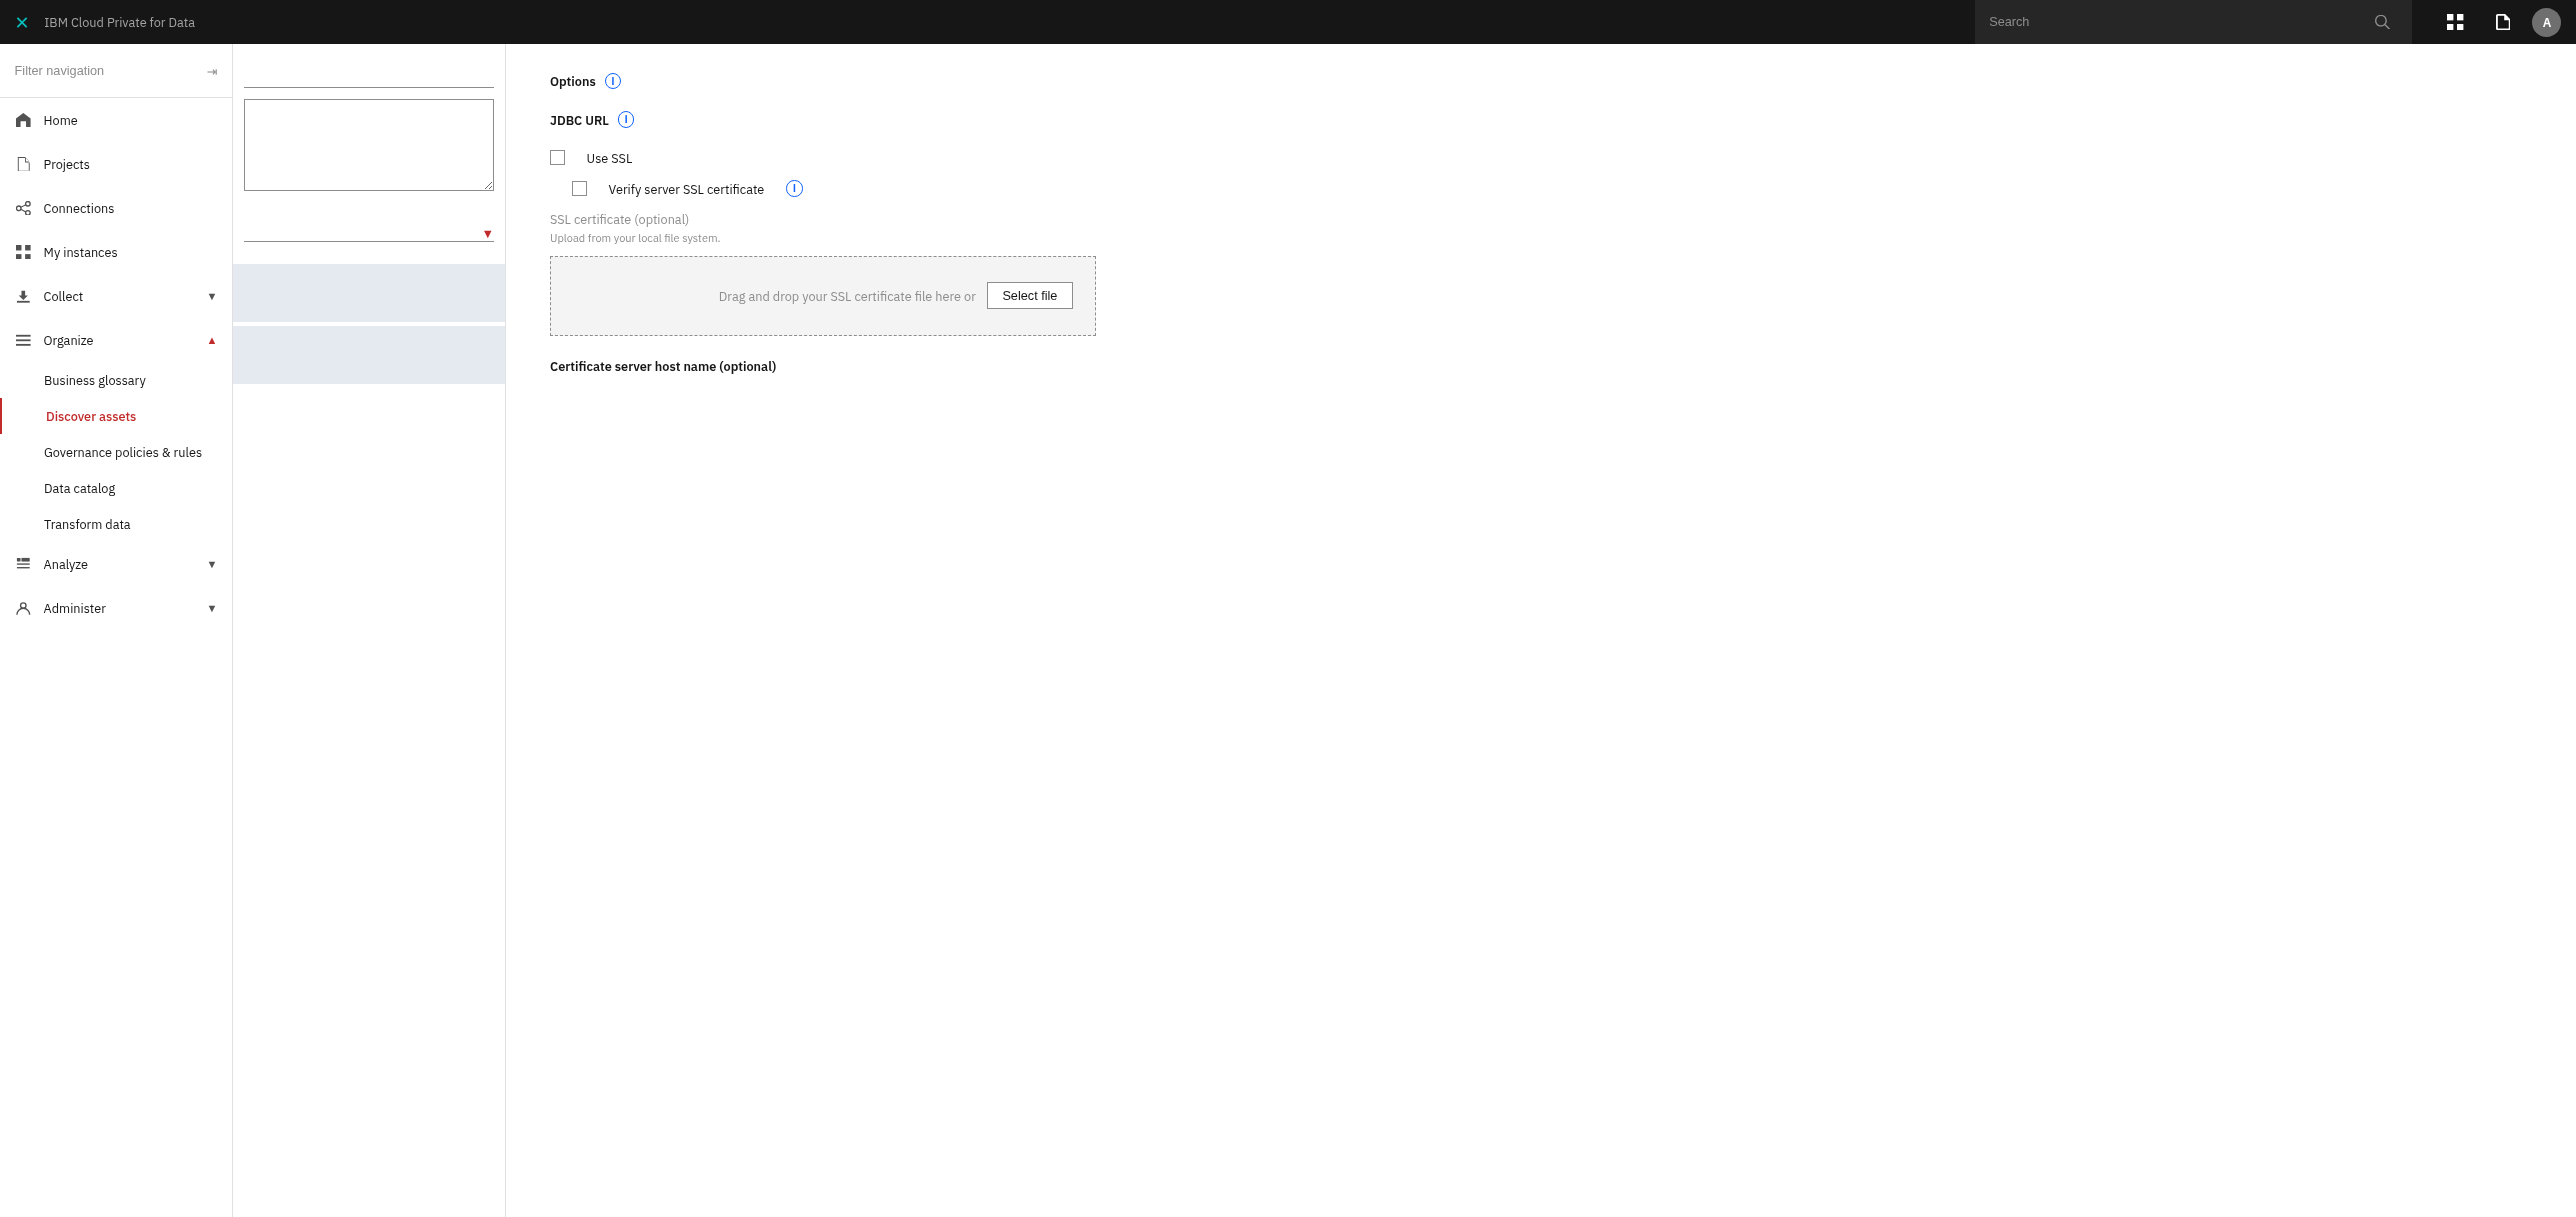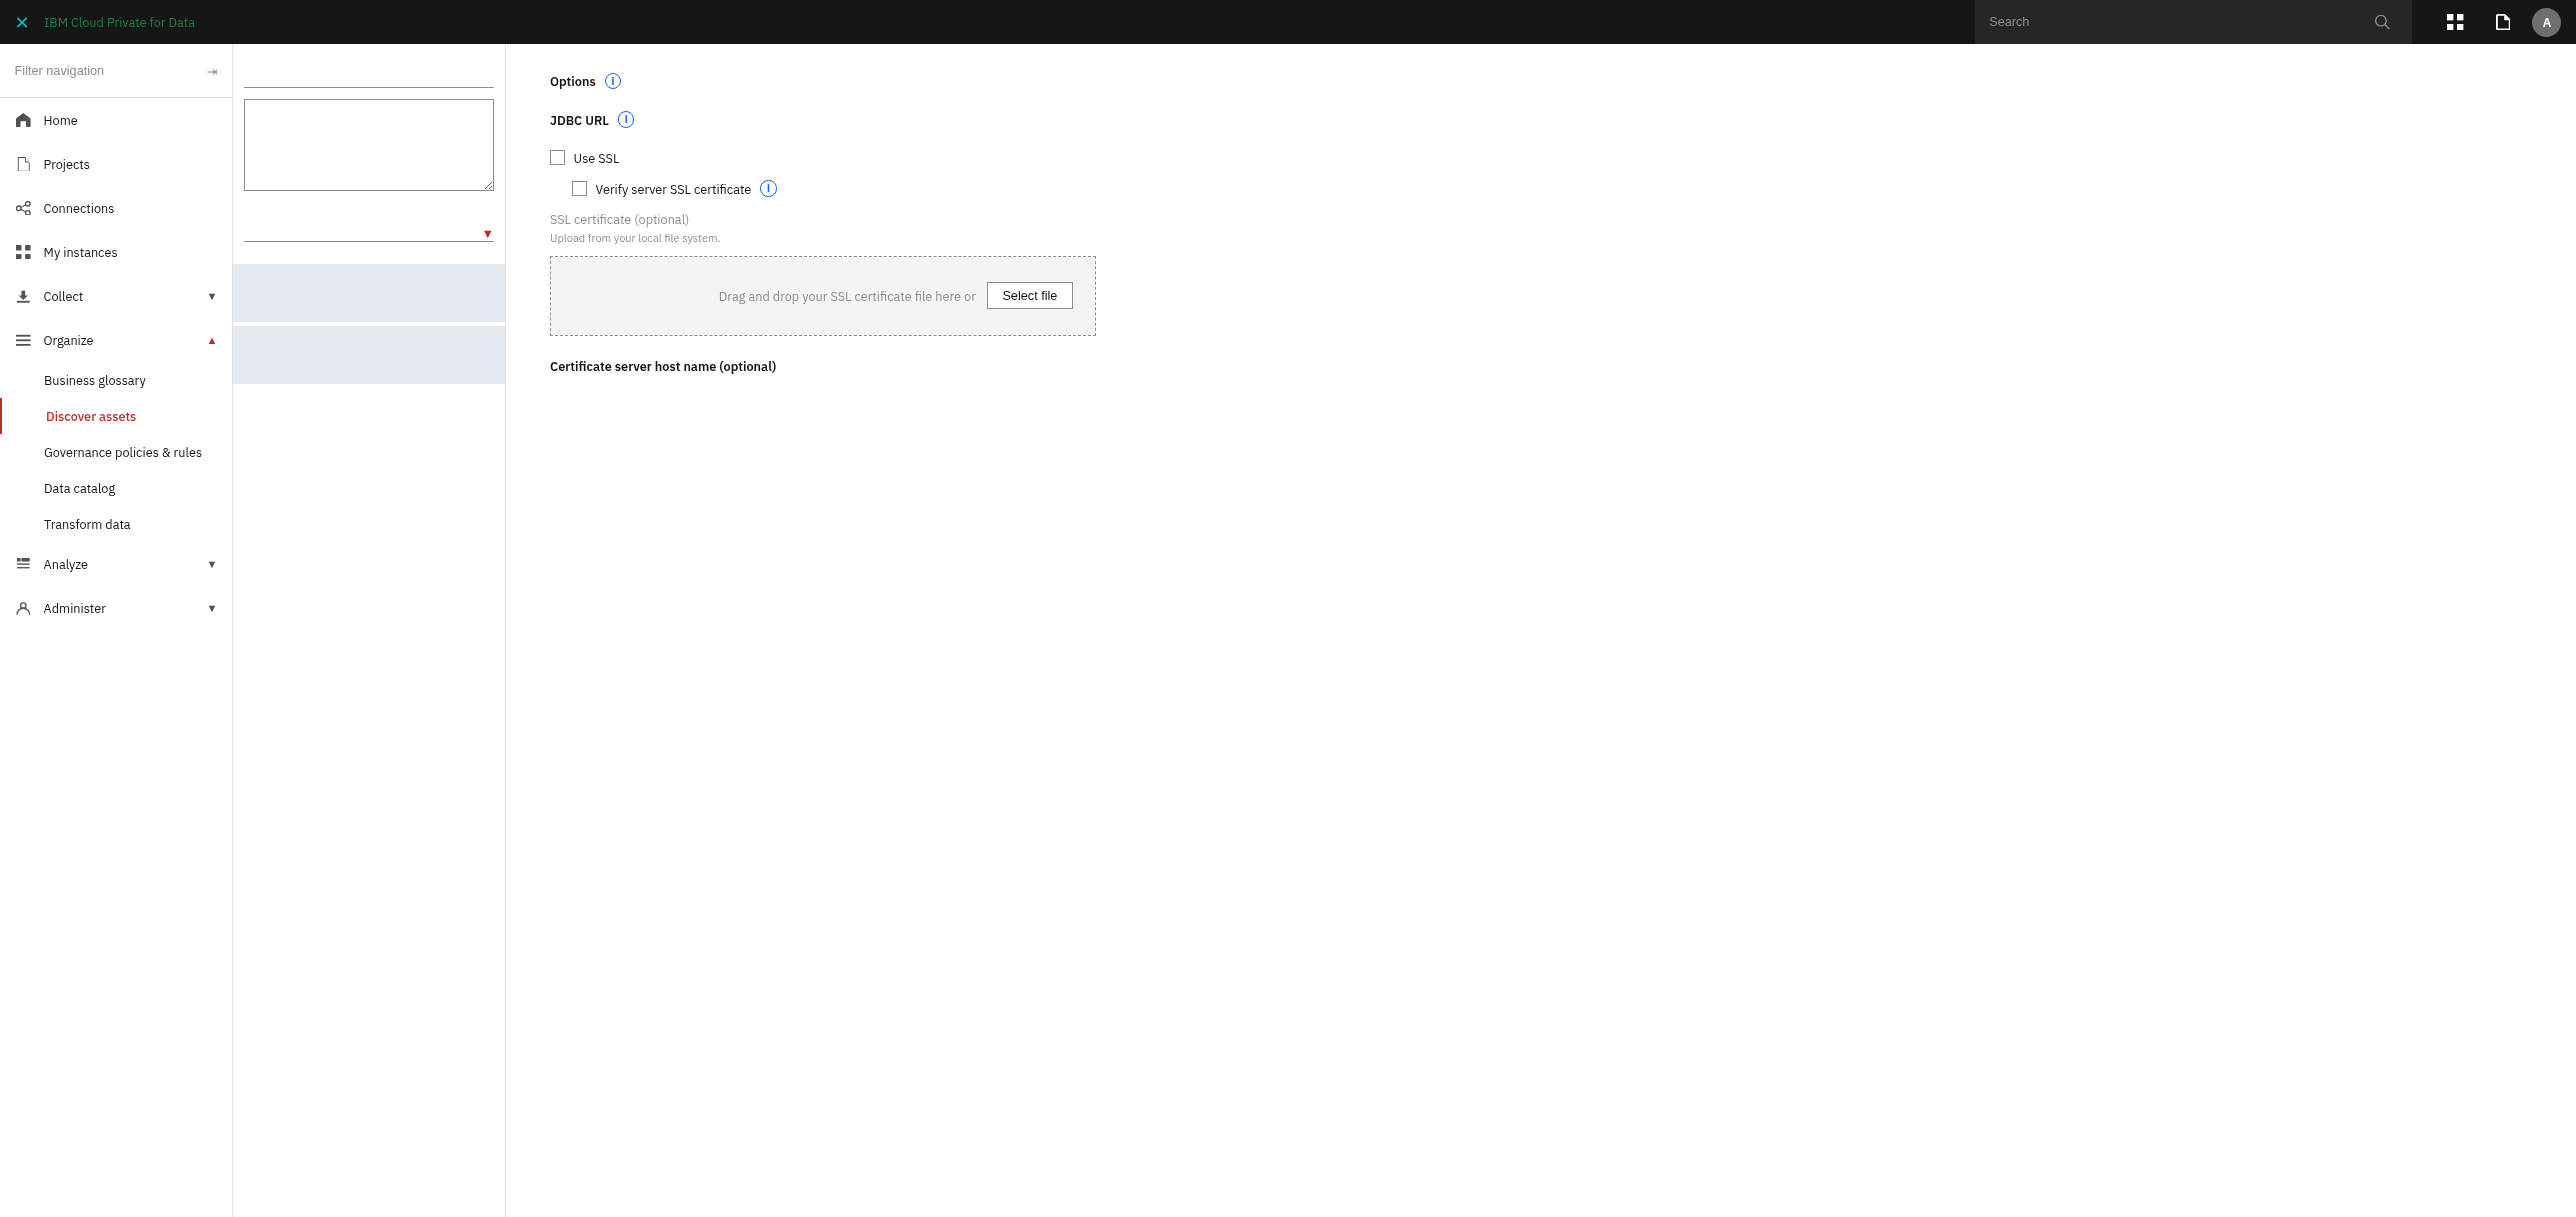--- a/index.html
+++ b/index.html
@@ -16,21 +16,21 @@
       top: 0; left: 0; right: 0;
       z-index: 100;
     }
     .topnav-close {
       color: #08bdba;
       font-size: 18px;
       cursor: pointer;
       margin-right: 14.6px;
     }
     .topnav-title {
-      color: #15803d;
+      color: #a3a3a3;
       font-size: 12.7px;
       font-weight: 400;
       flex: 1;
     }
     .topnav-search {
       flex: 1;
       max-width: 437px;
       background: #262626;
       border: none;
       color: #8d8d8d;
@@ -262,21 +262,21 @@
     .jdbc-url-value {
       font-size: 12.7px;
       color: #161616;
       padding: 3.6px 0;
     }
 
     
     .checkbox-row {
       display: flex;
       align-items: center;
-      gap: 9px;
+      gap: 22px;
       margin-bottom: 14.6px;
     }
     .checkbox-box {
       width: 14.6px; height: 14.6px;
       border: 1.4px solid #8d8d8d;
       background: #ffffff;
       display: inline-flex;
       align-items: center;
       justify-content: center;
       cursor: pointer;

